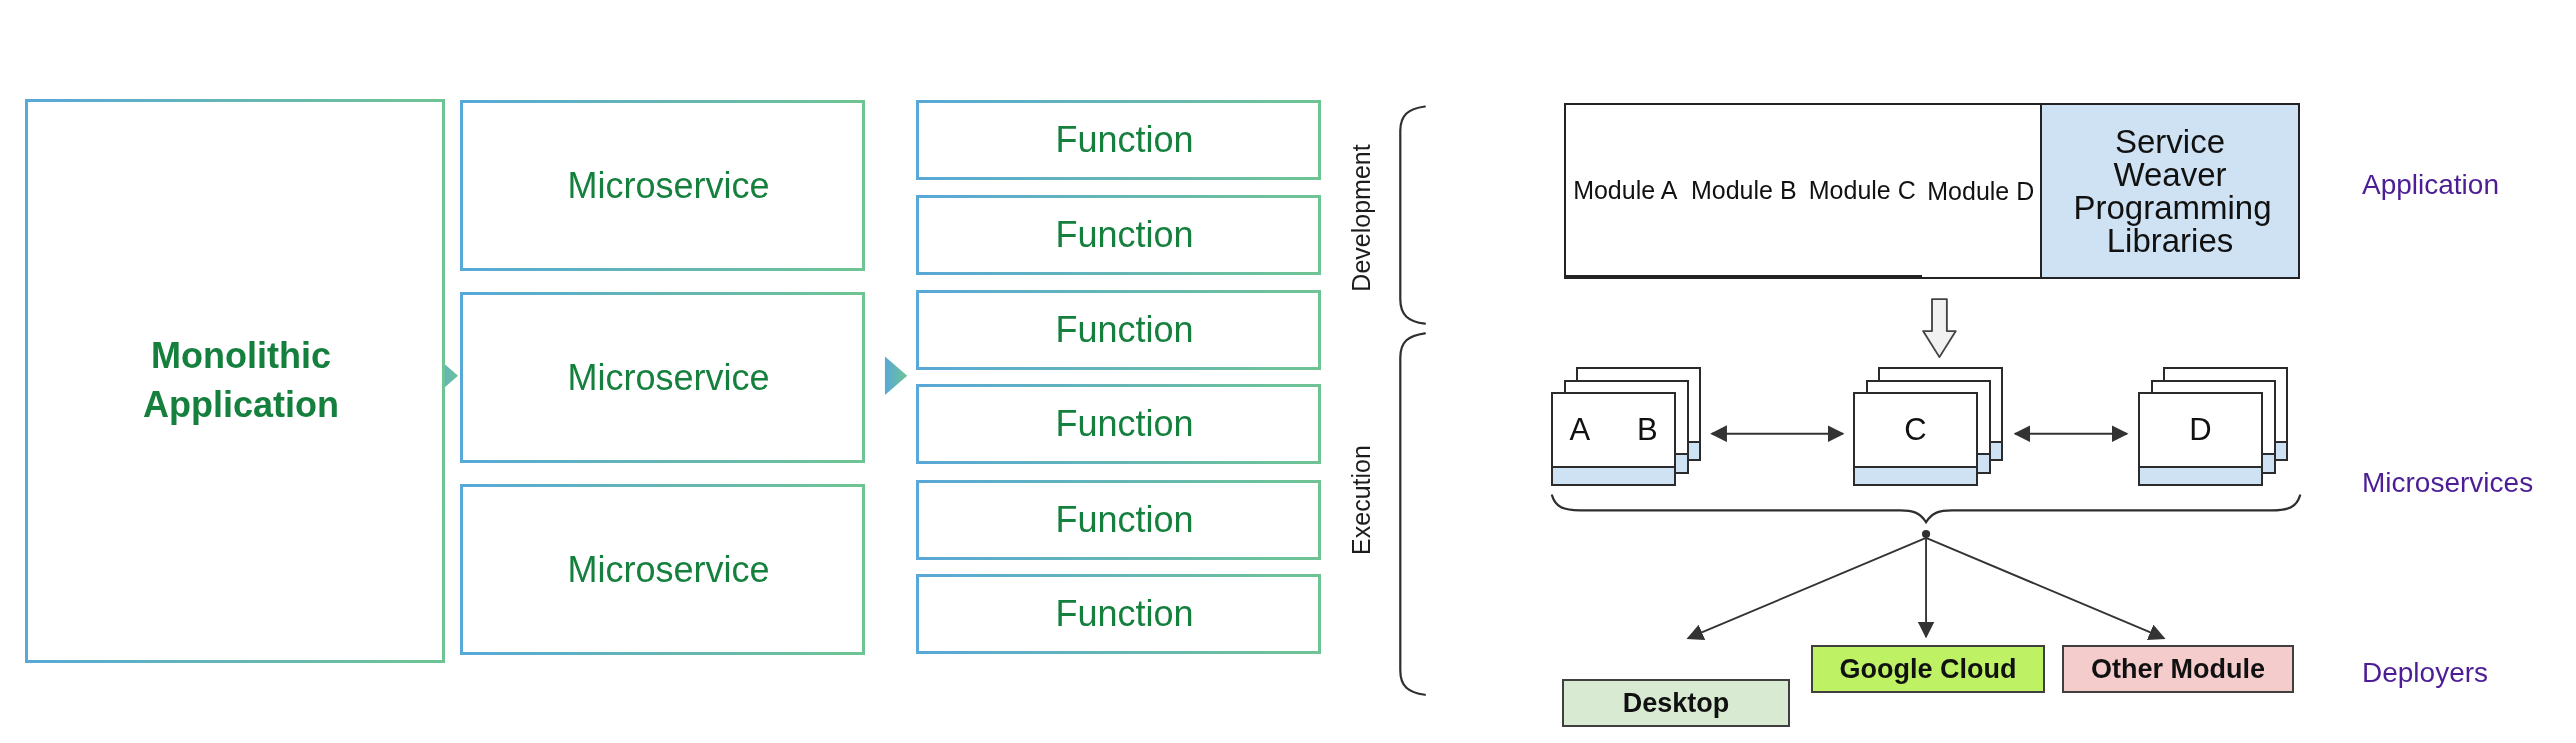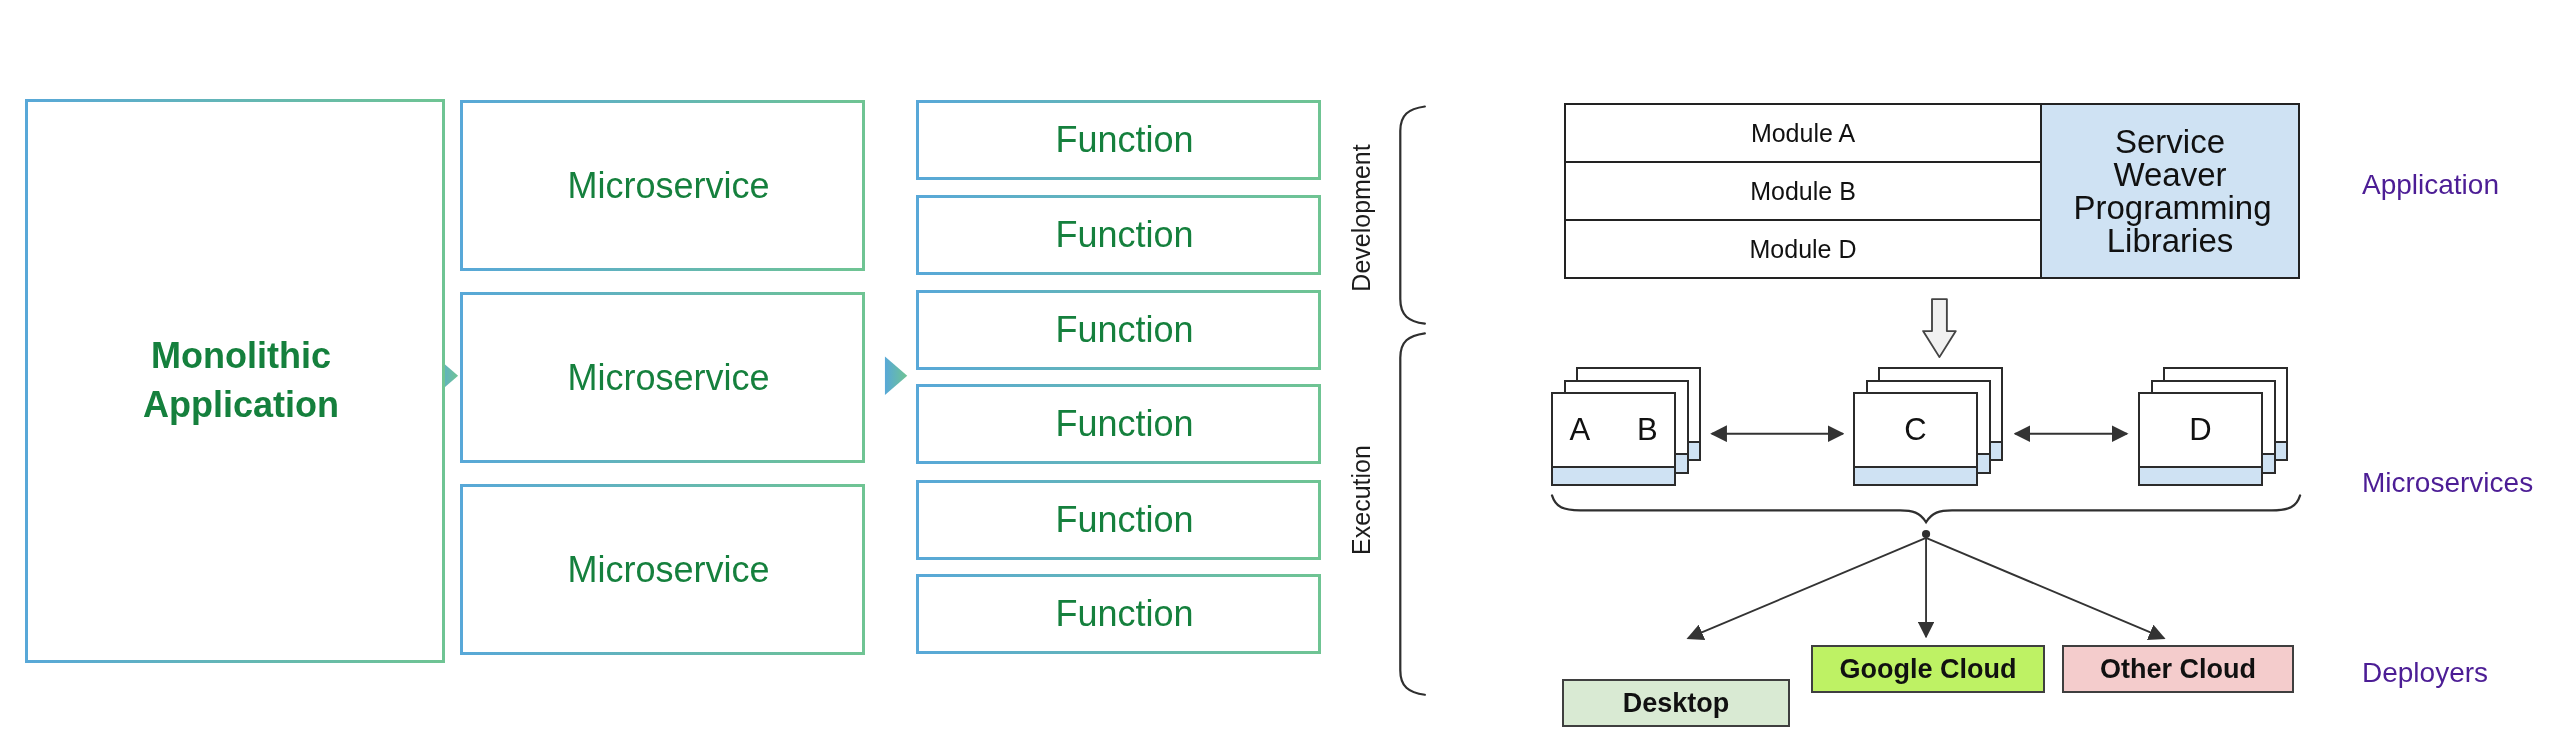--- a/index.html
+++ b/index.html
@@ -19,21 +19,21 @@
   .fn1{top:100px;} .fn2{top:195px;} .fn3{top:290px;} .fn4{top:384px;} .fn5{top:480px;} .fn6{top:574px;}
 
   .vlabel{position:absolute;width:223px;height:30px;line-height:30px;text-align:center;
           transform:rotate(-90deg);font-size:25px;color:#1c1c1c;}
   .vdev{left:1249px;top:203px;}
   .vexec{left:1249px;top:485px;}
 
   
   .modtable{position:absolute;left:1564px;top:103px;width:736px;height:176px;
             border:2.2px solid #222;display:flex;box-sizing:border-box;background:#fff;}
-  .modcol{width:474px;display:flex;flex-direction:column;}
+  .modcol{width:474px;display:flex;}
   .modrow{flex:1;display:flex;align-items:center;justify-content:center;
           font-size:25px;color:#111;border-bottom:2.2px solid #222;}
   .modrow:last-child{border-bottom:none;border-radius:10px;}
   .libbox{flex:1;background:#cfe2f3;border-left:2.2px solid #222;display:flex;
           align-items:center;justify-content:center;text-align:center;
           font-size:33px;line-height:33px;color:#111;}
   .libbox span{display:block;width:193px;}
 
   
   .stack{position:absolute;width:150px;height:119px;}
@@ -129,20 +129,21 @@
     <span>Function</span>
   </div>
 
   <div class="vlabel vdev">Development</div>
   <div class="vlabel vexec">Execution</div>
 
   <div class="modtable">
     <div class="modcol">
       <div class="modrow">Module A</div>
       <div class="modrow">Module B</div>
+      <div class="modrow">Module C</div>
       <div class="modrow">Module D</div>
     </div>
     <div class="libbox">
       <span>Service Weaver Programming Libraries</span>
     </div>
   </div>
 
   <div class="stack st1">
     <div class="card back">
         <div class="strip"></div>
@@ -189,21 +190,21 @@
     </div>
   </div>
 
   <div class="dep dep1" style="background: rgb(217, 234, 211); margin-top: 34px;">
     <span>Desktop</span>
   </div>
   <div class="dep dep2" style="background: #bef264;">
     <span>Google Cloud</span>
   </div>
   <div class="dep dep3" style="background: rgb(244, 204, 204);">
-    <span>Other Cloud</span>
+    <span>Other Module</span>
   </div>
 
   <div class="seclabel sl1">Application</div>
   <div class="seclabel sl2">Microservices</div>
   <div class="seclabel sl3">Deployers</div>
 
 </div>
 
 
 </body></html>

